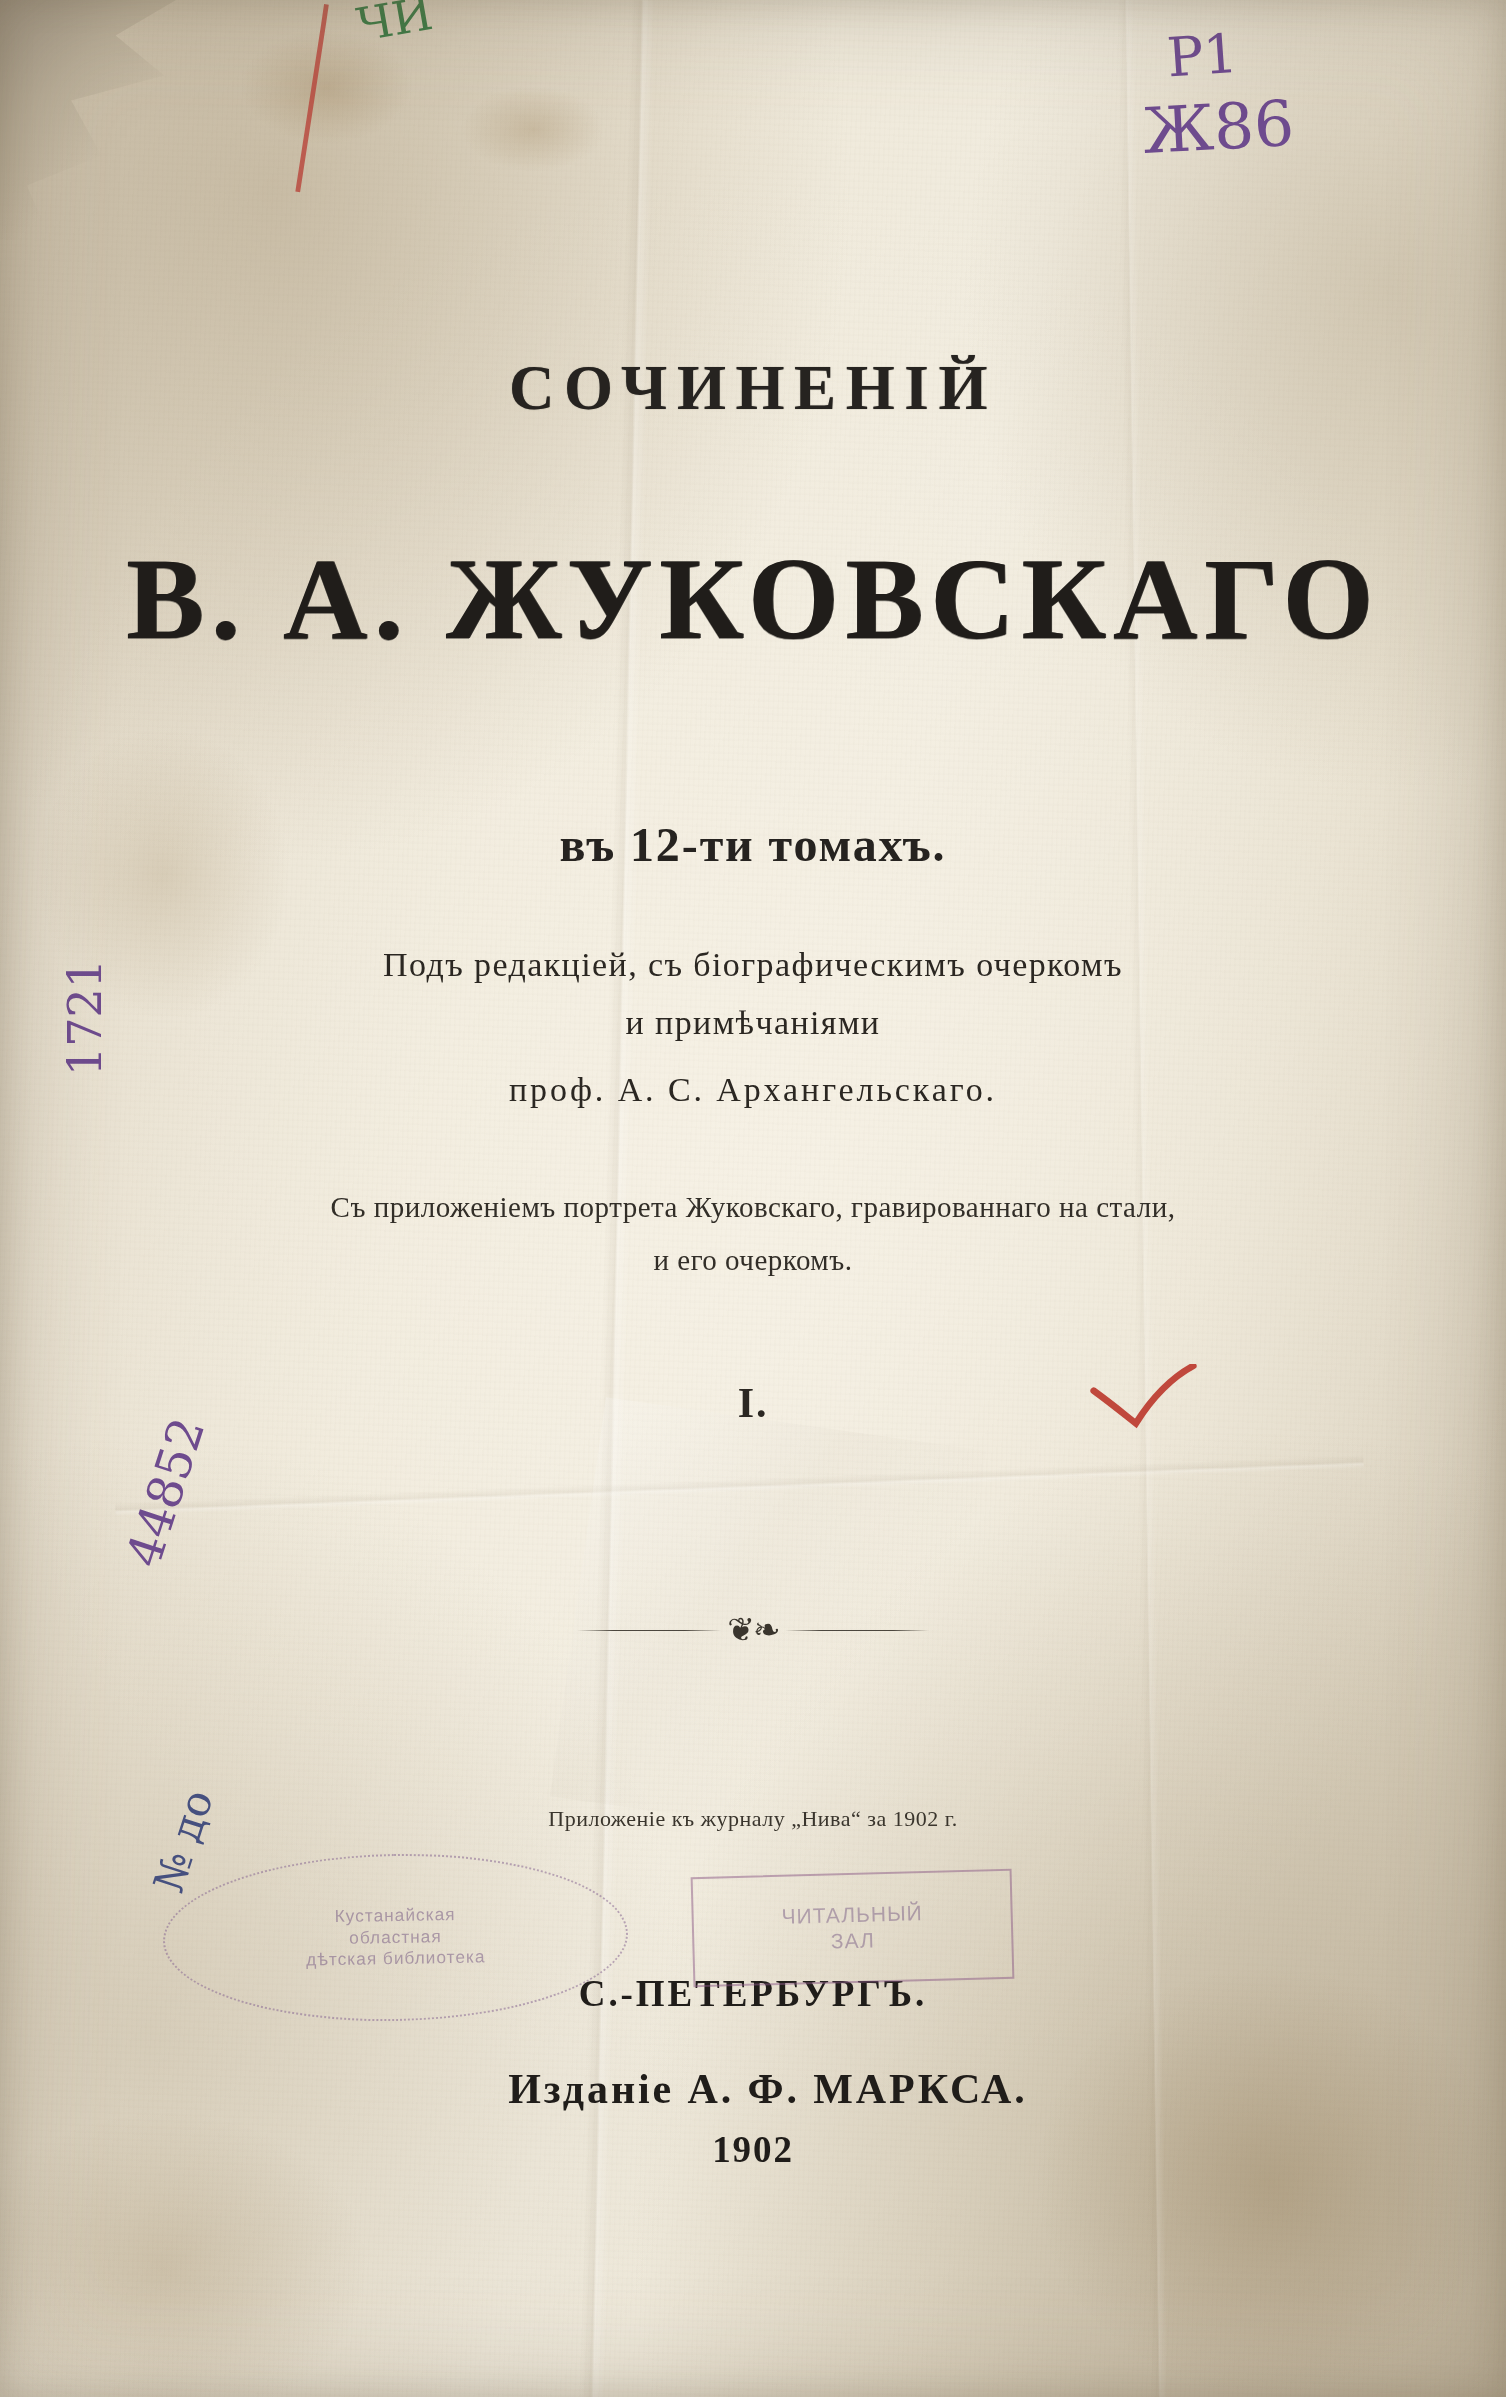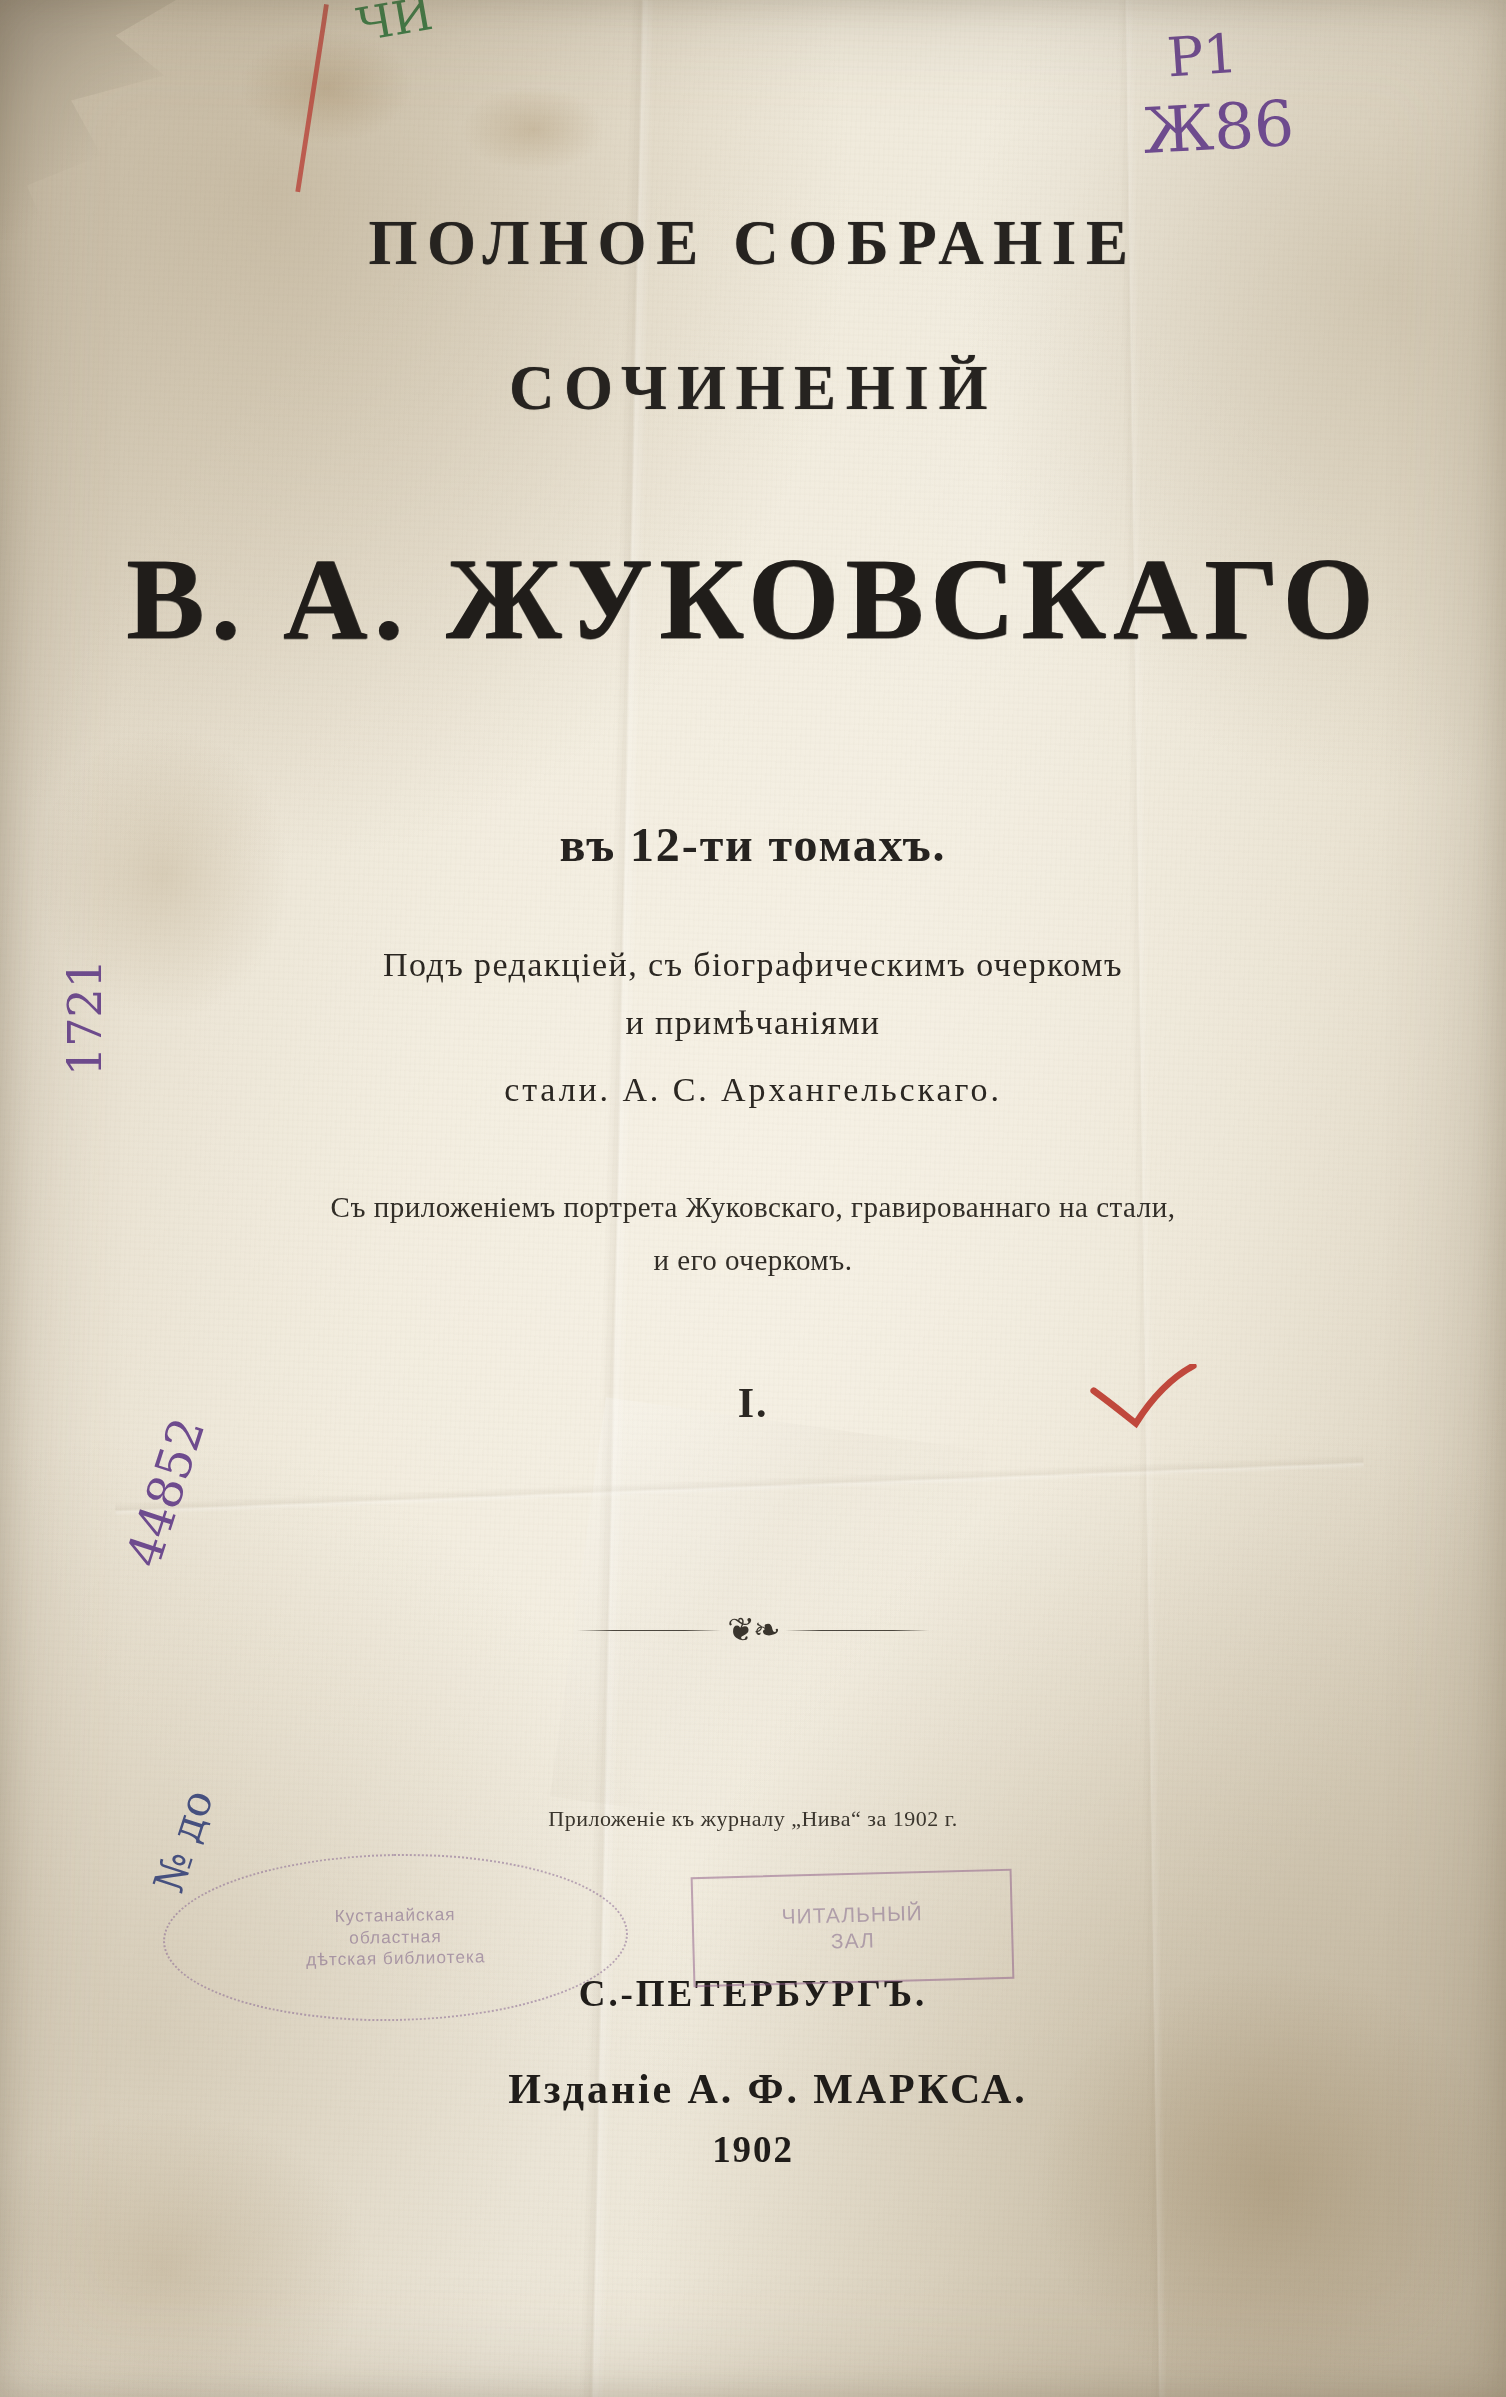--- a/index.html
+++ b/index.html
@@ -208,30 +208,29 @@
   <div class="stain" style="left:38px; top:730px; width:250px; height:288px; background:radial-gradient(ellipse at center, rgba(150,126,86,.22), rgba(150,126,86,0) 72%);"></div>
   <div class="stain" style="left:1038px; top:1969px; width:461px; height:423px; background:radial-gradient(ellipse at center, rgba(142,118,80,.30), rgba(142,118,80,0) 72%);"></div>
   <div class="stain" style="left:-38px; top:2114px; width:403px; height:307px; background:radial-gradient(ellipse at center, rgba(146,122,84,.26), rgba(146,122,84,0) 72%);"></div>
 
   <div class="crease c1"></div>
   <div class="crease c2"></div>
   <div class="crease c3"></div>
   <div class="crease c4"></div>
   <div class="tear-left"></div>
 
-  <div class="line t-main1" style="top:207px;">ПОЛНОЕ СОБРАНIЕ</div>
   <div class="line t-main2" style="top:352px;">СОЧИНЕНIЙ</div>
 
   <div class="line t-author" style="top:532px;">В. А. ЖУКОВСКАГО</div>
 
   <div class="line t-vols" style="top:817px;">въ 12-ти томахъ.</div>
 
   <div class="line t-ed1" style="top:946px;">Подъ редакціей, съ біографическимъ очеркомъ</div>
   <div class="line t-ed2" style="top:1004px;">и примѣчаніями</div>
-  <div class="line t-ed3" style="top:1071px;">стали. А. С. Архангельскаго.</div>
+  <div class="line t-ed3" style="top:1071px;">проф. А. С. Архангельскаго.</div>
 
   <div class="line t-app1" style="top:1191px;">Съ приложеніемъ портрета Жуковскаго, гравированнаго на стали,</div>
   <div class="line t-app2" style="top:1244px;">и его очеркомъ.</div>
 
   <div class="line t-vol-num" style="top:1379px;">I.</div>
 
   <div class="ornament" style="top:1614px;">
     <span class="orn-rule"></span>
     <span class="orn-mid">❦❧</span>
     <span class="orn-rule"></span>

